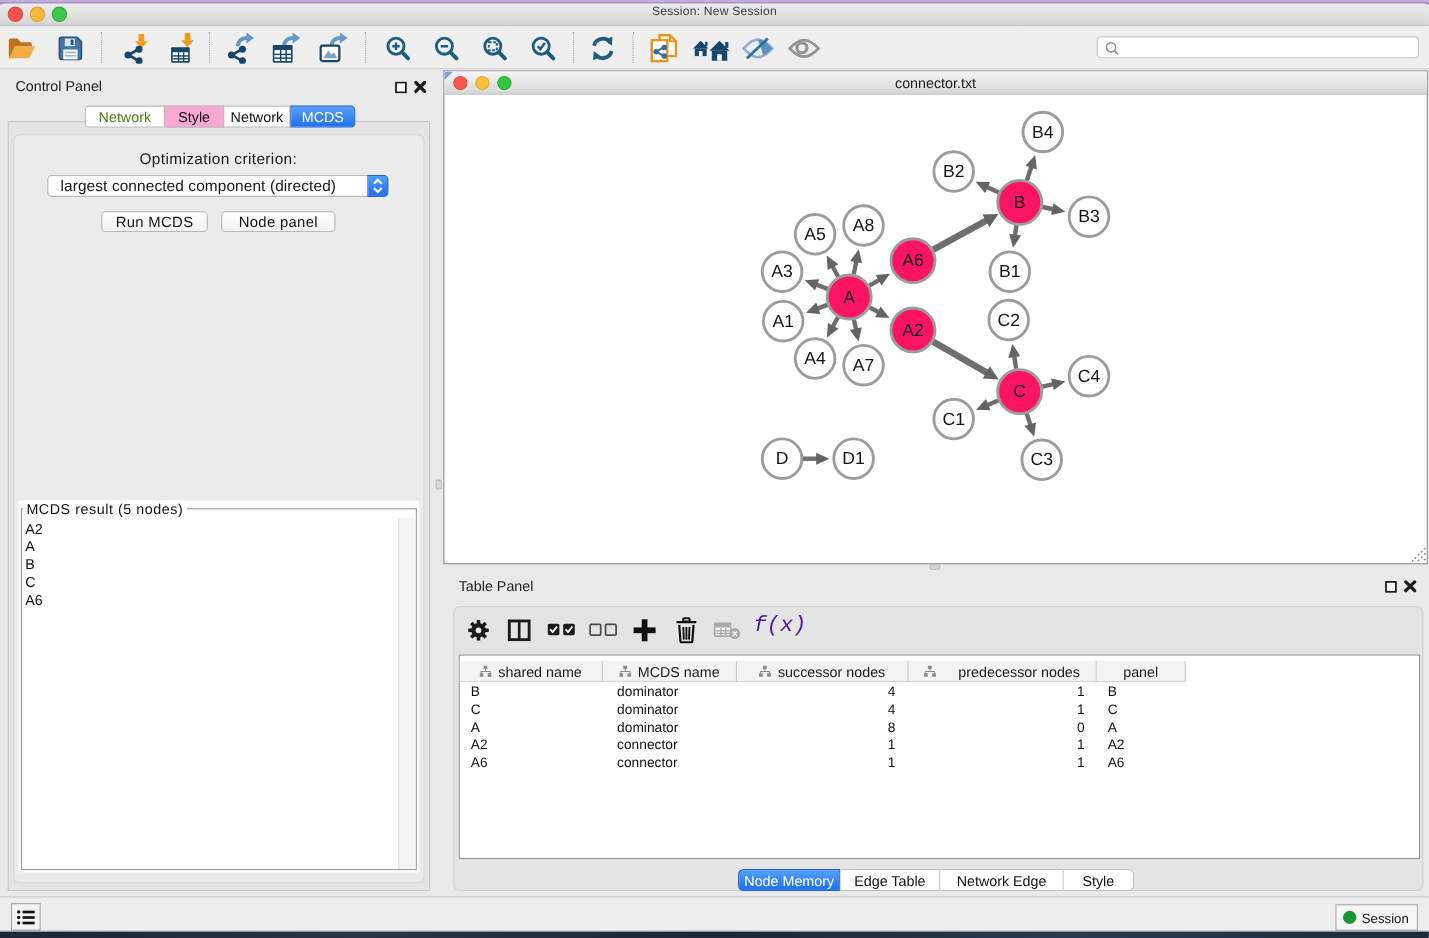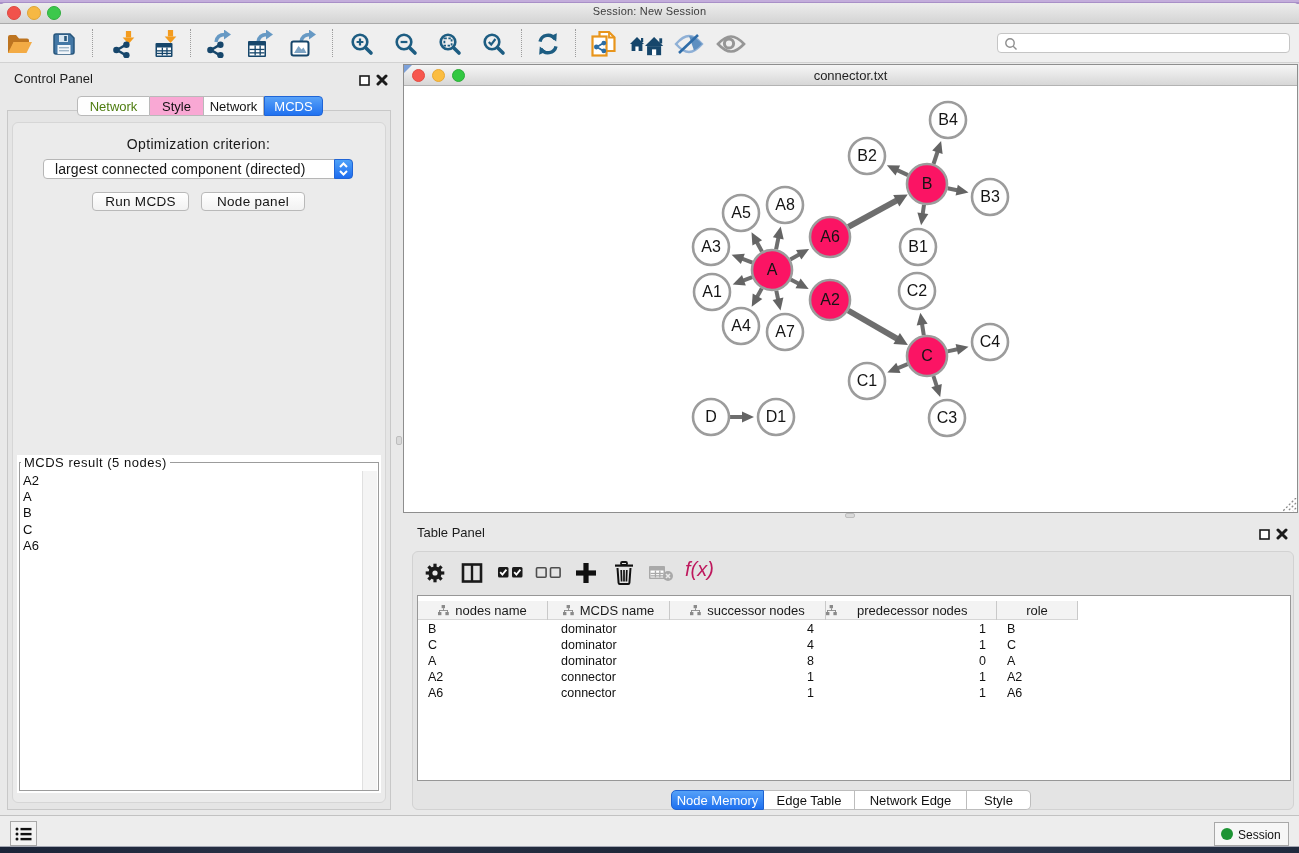--- a/index.html
+++ b/index.html
@@ -383,37 +383,37 @@
         <rect x="0" y="0" width="16" height="13" rx="1" fill="#a9a9a9"></rect>
         <rect x="1.5" y="4.5" width="13" height="7" fill="#fff"></rect>
         <rect x="5.8" y="4.5" width="1.3" height="7" fill="#a9a9a9"></rect>
         <rect x="10.2" y="4.5" width="1.3" height="7" fill="#a9a9a9"></rect>
         <rect x="1.5" y="6.8" width="13" height="1.3" fill="#a9a9a9"></rect>
         <rect x="1.5" y="9.2" width="13" height="1.3" fill="#a9a9a9"></rect>
       </g>
       <circle cx="20" cy="12" r="5" fill="#a9a9a9"></circle>
       <path d="M18 10 L22 14 M22 10 L18 14" stroke="#e9e9e9" stroke-width="1.6"></path>
     </svg></div>
-<div class="abs" style="left:685px;top:558px;font-family:Liberation Sans, sans-serif;font-style:italic;font-size:20px;color:#be185d">f(x)</div>
+<div class="abs" style="left:685px;top:558px;font-family:Liberation Mono, monospace;font-style:italic;font-size:20px;color:#4c1d95">f(x)</div>
 
 <div class="abs" style="left:417px;top:595px;width:874px;height:186px;background:#fff;border:1px solid #979797"></div>
 <div class="abs" style="left:418px;top:601px;width:660px;height:19px;background:#f3f3f3;border-bottom:1px solid #d6d6d6;font-size:13px;color:#1a1a1a">
     <div style="position:absolute;left:0px;top:0;width:130px;height:19px;border-right:1px solid #c9c9c9;display:flex;align-items:center;justify-content:center;gap:6px">
       <svg width="11" height="11" viewBox="0 0 11 11" style="">
         <g transform="translate(0,0)" fill="#8a8a8a">
           <rect x="3.6" y="0" width="3.4" height="3.2"></rect>
           <rect x="5" y="3.2" width="0.9" height="2.2"></rect>
           <rect x="1" y="5" width="9" height="0.9"></rect>
           <rect x="1" y="5" width="0.9" height="2"></rect>
           <rect x="9.1" y="5" width="0.9" height="2"></rect>
           <rect x="0" y="7" width="3.4" height="3.2"></rect>
           <rect x="7.4" y="7" width="3.4" height="3.2"></rect>
         </g>
       </svg>
-      <span>nodes name</span>
+      <span>shared name</span>
     </div>
     <div style="position:absolute;left:130px;top:0;width:122px;height:19px;border-right:1px solid #c9c9c9;display:flex;align-items:center;justify-content:center;gap:6px">
       <svg width="11" height="11" viewBox="0 0 11 11" style="">
         <g transform="translate(0,0)" fill="#8a8a8a">
           <rect x="3.6" y="0" width="3.4" height="3.2"></rect>
           <rect x="5" y="3.2" width="0.9" height="2.2"></rect>
           <rect x="1" y="5" width="9" height="0.9"></rect>
           <rect x="1" y="5" width="0.9" height="2"></rect>
           <rect x="9.1" y="5" width="0.9" height="2"></rect>
           <rect x="0" y="7" width="3.4" height="3.2"></rect>
@@ -429,36 +429,36 @@
           <rect x="5" y="3.2" width="0.9" height="2.2"></rect>
           <rect x="1" y="5" width="9" height="0.9"></rect>
           <rect x="1" y="5" width="0.9" height="2"></rect>
           <rect x="9.1" y="5" width="0.9" height="2"></rect>
           <rect x="0" y="7" width="3.4" height="3.2"></rect>
           <rect x="7.4" y="7" width="3.4" height="3.2"></rect>
         </g>
       </svg>
       <span>successor nodes</span>
     </div>
-    <div style="position:absolute;left:408px;top:0;width:171px;height:19px;border-right:1px solid #c9c9c9;display:flex;align-items:center;gap:20px">
+    <div style="position:absolute;left:408px;top:0;width:171px;height:19px;border-right:1px solid #c9c9c9;display:flex;align-items:center;justify-content:center;gap:20px">
       <svg width="11" height="11" viewBox="0 0 11 11" style="">
         <g transform="translate(0,0)" fill="#8a8a8a">
           <rect x="3.6" y="0" width="3.4" height="3.2"></rect>
           <rect x="5" y="3.2" width="0.9" height="2.2"></rect>
           <rect x="1" y="5" width="9" height="0.9"></rect>
           <rect x="1" y="5" width="0.9" height="2"></rect>
           <rect x="9.1" y="5" width="0.9" height="2"></rect>
           <rect x="0" y="7" width="3.4" height="3.2"></rect>
           <rect x="7.4" y="7" width="3.4" height="3.2"></rect>
         </g>
       </svg>
       <span>predecessor nodes</span>
     </div>
     <div style="position:absolute;left:579px;top:0;width:81px;height:19px;border-right:1px solid #c9c9c9;display:flex;align-items:center;justify-content:center;gap:6px">
-      <span>role</span>
+      <span>panel</span>
     </div>
   </div>
 <div class="abs" style="left:418px;top:622px;font-size:12.5px;color:#111">
     <div style="position:absolute;top:0px;left:0;width:875px;height:16px">
       <span style="position:absolute;left:10px">B</span>
       <span style="position:absolute;left:143px">dominator</span>
       <span style="position:absolute;left:252px;width:144px;text-align:right">4</span>
       <span style="position:absolute;left:408px;width:160px;text-align:right">1</span>
       <span style="position:absolute;left:589px">B</span>
     </div>

